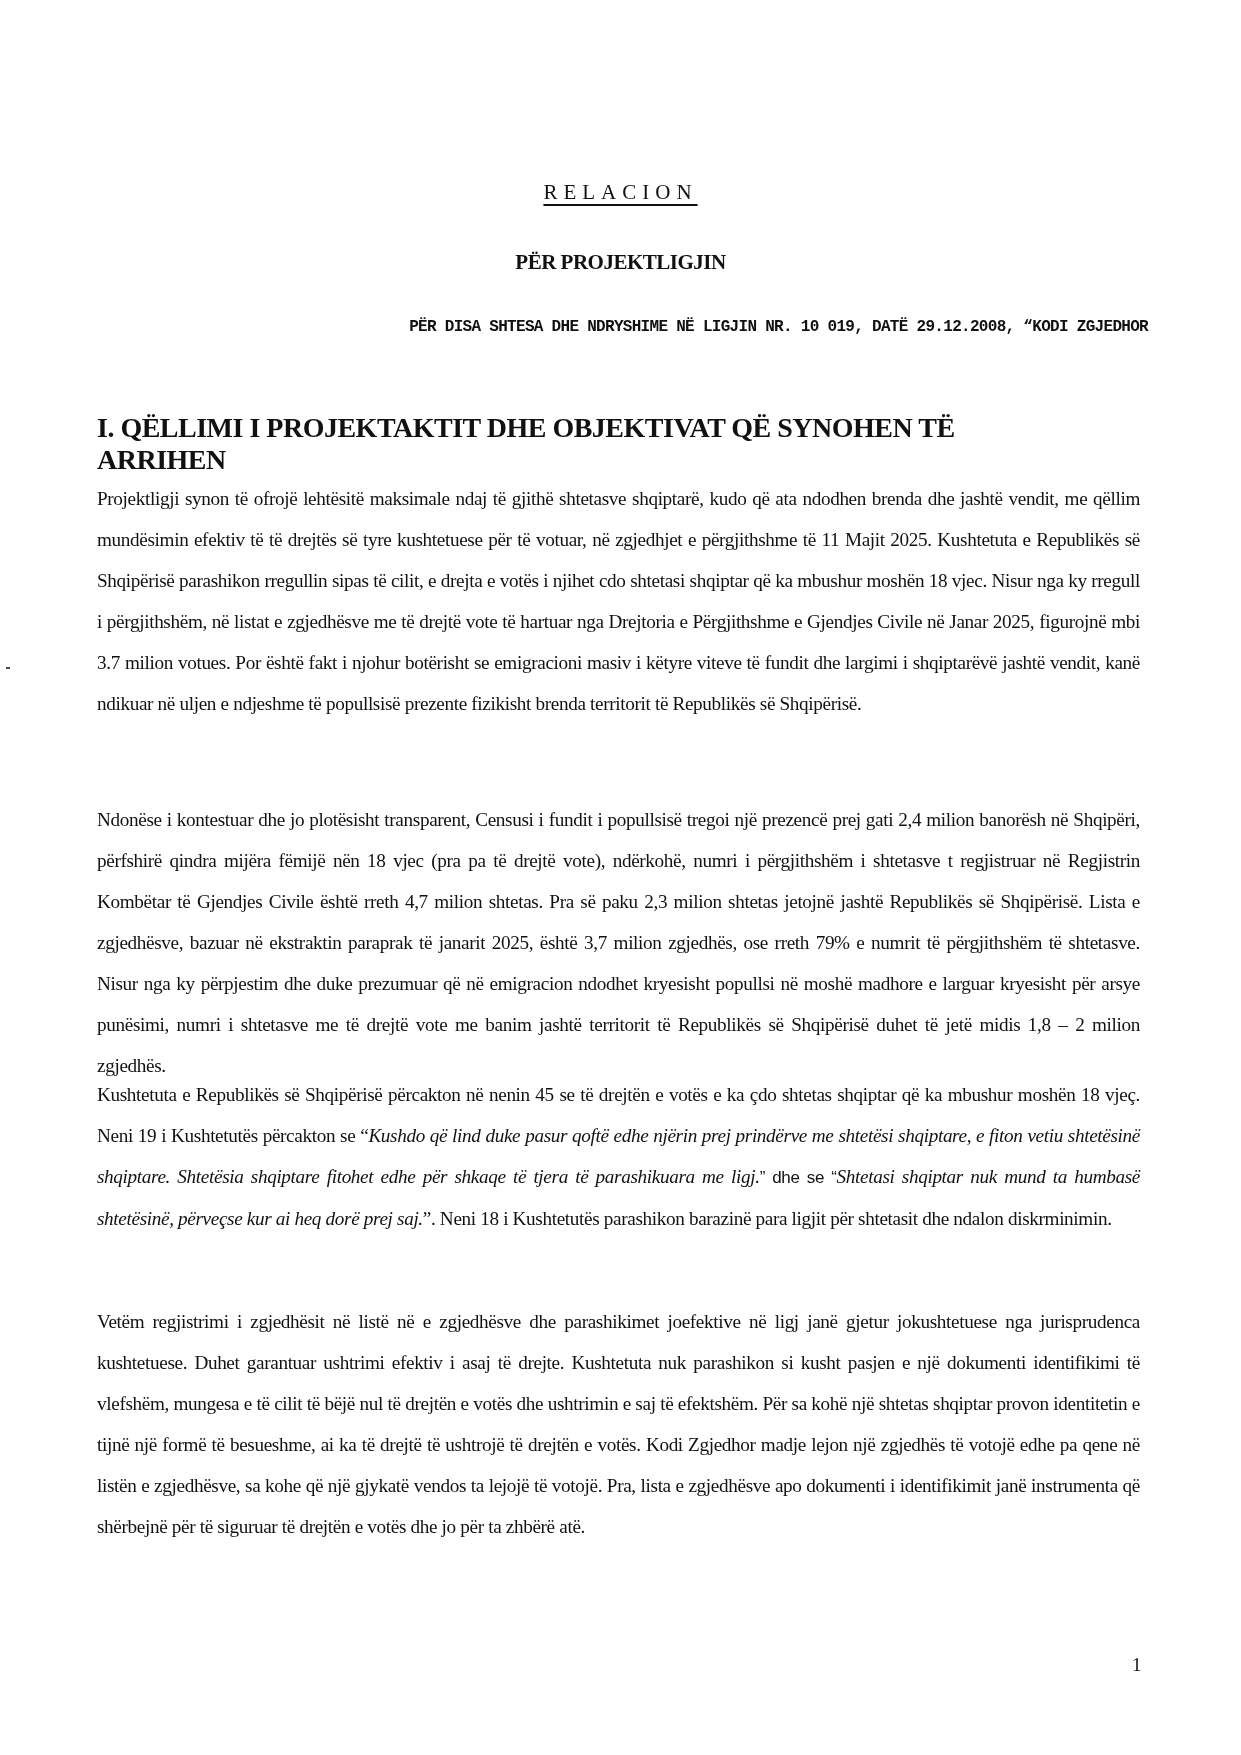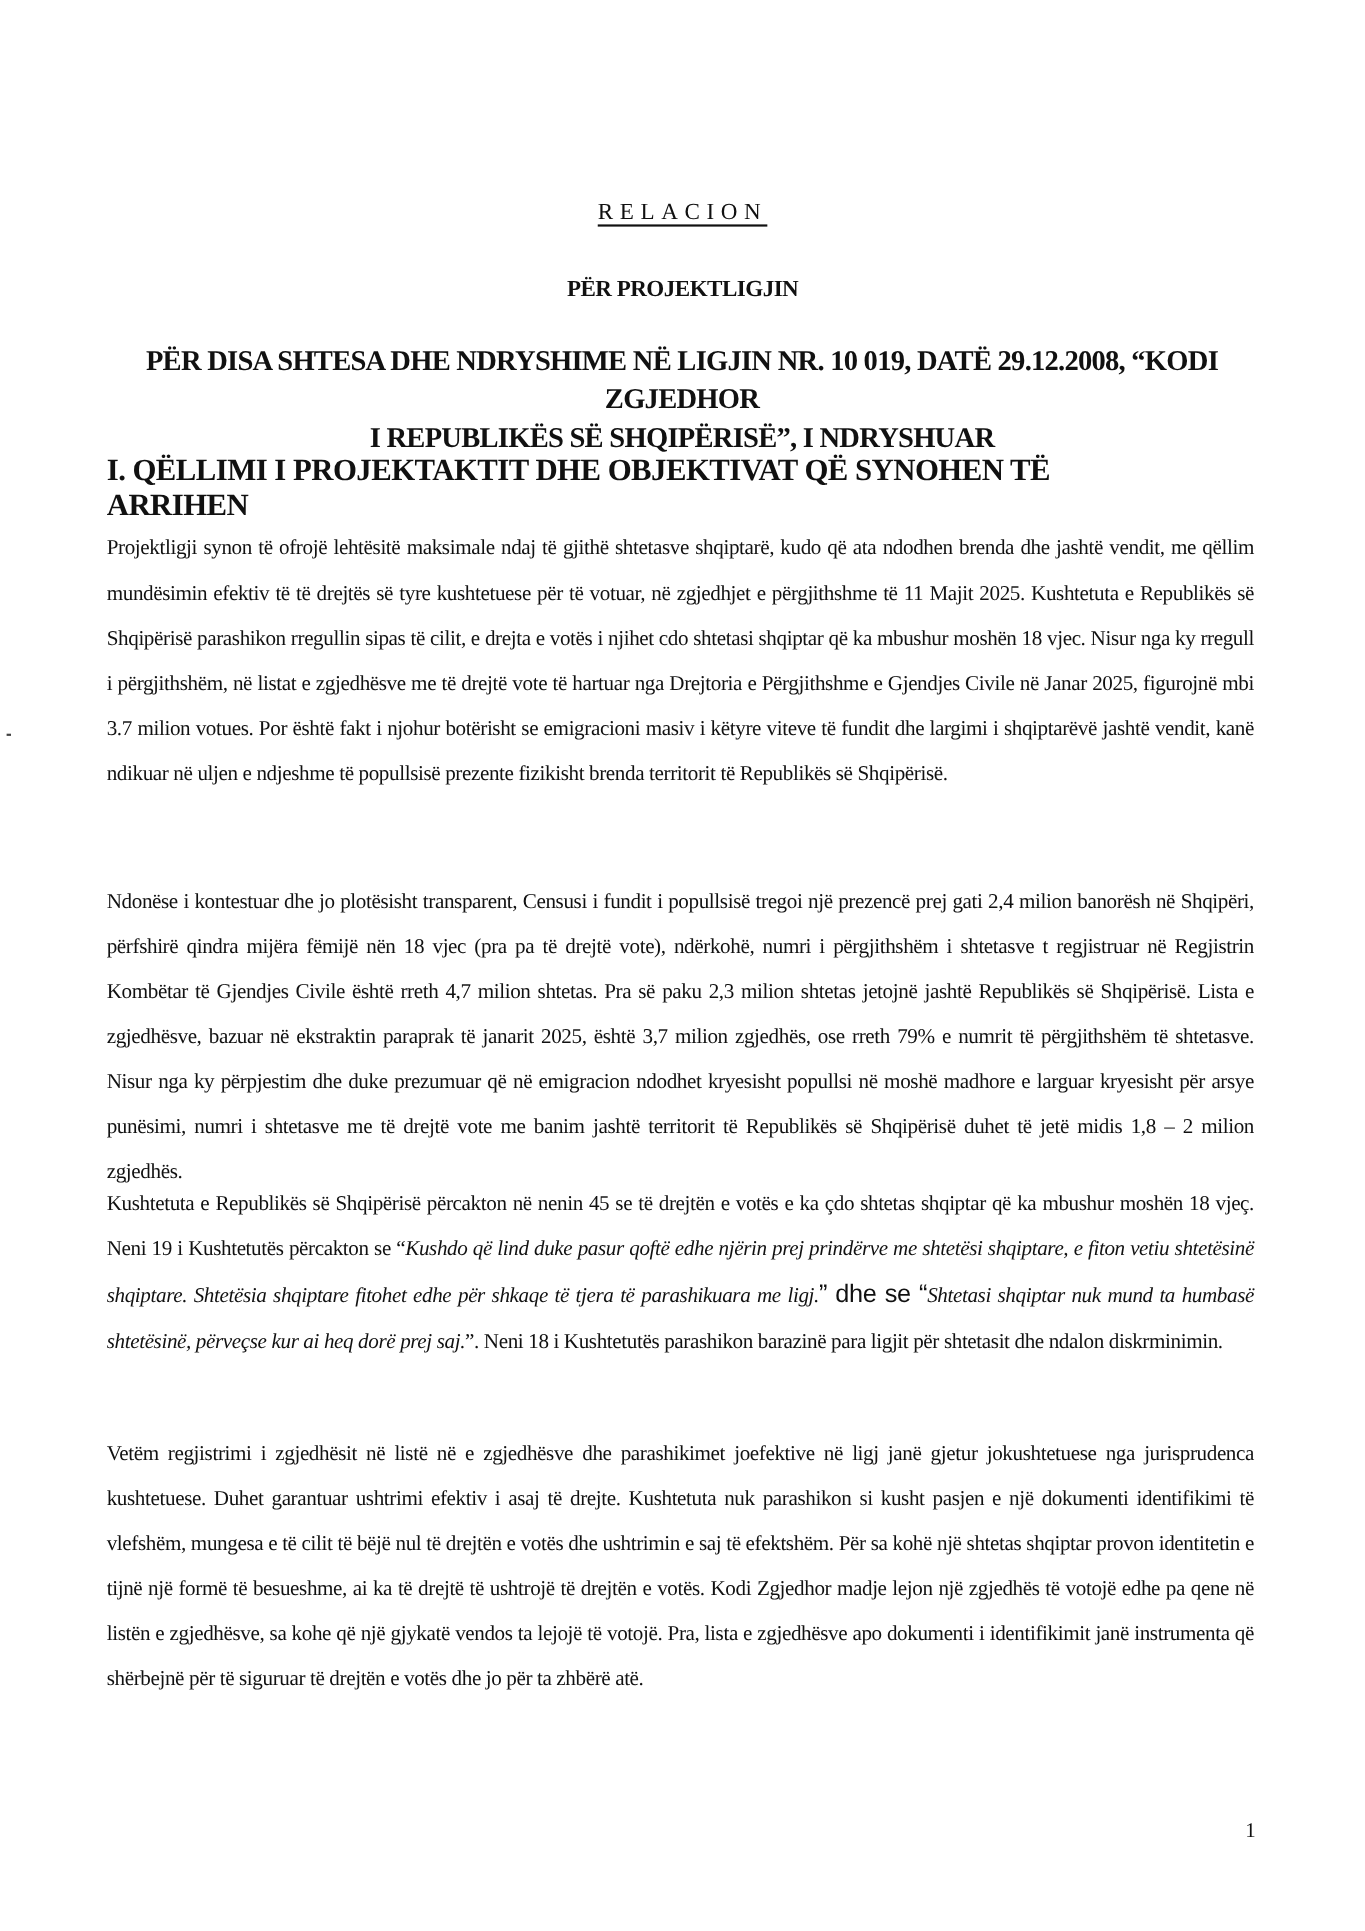--- a/index.html
+++ b/index.html
@@ -13,57 +13,56 @@
     position: absolute; left: 0; width: 1241px; top: 180px;
     text-align: center; font-size: 21px; letter-spacing: 6px;
     text-decoration: underline; text-underline-offset: 5px;
   }
   .subtitle {
     position: absolute; left: 0; width: 1241px; top: 250px;
     text-align: center; font-size: 21px; font-weight: bold; letter-spacing: -0.5px;
   }
   .law-title {
     position: absolute; left: 92px; width: 1056px; top: 310px;
-    text-align: center; font-size: 26px; font-weight: bold; line-height: 35px; letter-spacing: -0.7px;
+    text-align: right; font-size: 16px; font-weight: bold; line-height: 35px; letter-spacing: -0.7px; font-family: Liberation Mono, monospace;
   }
   .section-heading {
     position: absolute; left: 97px; top: 412px;
     font-size: 28px; font-weight: bold; letter-spacing: -0.5px;
   }
   .para {
     position: absolute; left: 97px; width: 1043px;
     font-size: 19.2px; line-height: 41px; text-align: justify; letter-spacing: -0.35px;
     margin: 0;
   }
   .p1 { top: 478px; }
   .p2 { top: 774px; margin-top: 25px; }
   .p3 { top: 1074px; }
   .p4 { top: 1301px; }
   em { font-style: italic; }
-  .sans { font-family: "Liberation Sans", "DejaVu Sans", sans-serif; font-size: 23px; }
+  .sans { font-family: "Liberation Sans", "DejaVu Sans", sans-serif; font-size: 17px; }
   .page-number {
     position: absolute; left: 1132px; top: 1654px; font-size: 19px;
   }
   .margin-dot {
     position: absolute; left: 6px; top: 667px; width: 4px; height: 2px; background: #444;
   }
 </style>
 </head>
 <body>
 
 <div class="page">
   <div class="margin-dot"></div>
 
   <div class="title">RELACION</div>
 
   <div class="subtitle">PËR PROJEKTLIGJIN</div>
 
   <div class="law-title">
     <div>PËR DISA SHTESA DHE NDRYSHIME NË LIGJIN NR. 10 019, DATË 29.12.2008, “KODI ZGJEDHOR</div>
-    <div>I REPUBLIKËS SË SHQIPËRISË”, I NDRYSHUAR</div>
   </div>
 
   <div class="section-heading">I. QËLLIMI I PROJEKTAKTIT DHE OBJEKTIVAT QË SYNOHEN TË ARRIHEN</div>
 
   <p class="para p1">Projektligji synon të ofrojë lehtësitë maksimale ndaj të gjithë shtetasve shqiptarë, kudo që ata ndodhen brenda dhe jashtë vendit, me qëllim mundësimin efektiv të të drejtës së tyre kushtetuese për të votuar, në zgjedhjet e përgjithshme të 11 Majit 2025.  Kushtetuta e Republikës së Shqipërisë parashikon rregullin sipas të cilit, e drejta e votës i njihet cdo shtetasi shqiptar që ka mbushur moshën 18 vjec. Nisur nga ky rregull i përgjithshëm, në listat e zgjedhësve me të drejtë vote të hartuar nga Drejtoria e Përgjithshme e Gjendjes Civile në Janar 2025, figurojnë mbi 3.7 milion votues. Por është fakt i njohur botërisht se emigracioni masiv i këtyre viteve të fundit dhe largimi i shqiptarëvë jashtë vendit, kanë ndikuar në uljen e ndjeshme të popullsisë prezente fizikisht brenda territorit të Republikës së Shqipërisë.</p>
 
   <p class="para p2">Ndonëse i kontestuar dhe jo plotësisht transparent, Censusi i fundit i popullsisë tregoi një prezencë prej gati 2,4 milion banorësh në Shqipëri, përfshirë qindra mijëra fëmijë nën 18 vjec (pra pa të drejtë vote), ndërkohë, numri i përgjithshëm i shtetasve t regjistruar në Regjistrin Kombëtar të Gjendjes Civile është rreth 4,7 milion shtetas. Pra së paku 2,3 milion shtetas jetojnë jashtë Republikës së Shqipërisë. Lista e zgjedhësve, bazuar në ekstraktin paraprak të janarit 2025, është 3,7 milion zgjedhës, ose rreth 79% e numrit të përgjithshëm të shtetasve. Nisur nga ky përpjestim dhe duke prezumuar që në emigracion ndodhet kryesisht popullsi në moshë madhore e larguar kryesisht  për arsye punësimi, numri i shtetasve me të drejtë vote me banim jashtë territorit të Republikës së Shqipërisë duhet të jetë midis 1,8 – 2 milion zgjedhës.</p>
 
   <p class="para p3"><span>Kushtetuta e Republikës së Shqipërisë përcakton në nenin 45 se të drejtën e votës e ka çdo shtetas shqiptar që ka mbushur moshën 18 vjeç. Neni 19 i Kushtetutës përcakton se “</span><em>Kushdo që lind duke pasur qoftë edhe njërin prej prindërve me shtetësi shqiptare, e fiton vetiu shtetësinë shqiptare. Shtetësia shqiptare fitohet edhe për shkaqe të tjera të parashikuara me ligj.</em><span class="sans">” dhe se “</span><em>Shtetasi shqiptar nuk mund ta humbasë shtetësinë, përveçse kur ai heq dorë prej saj.</em><span>”. Neni 18 i Kushtetutës parashikon barazinë para ligjit për shtetasit dhe ndalon diskrminimin.</span></p>
 

